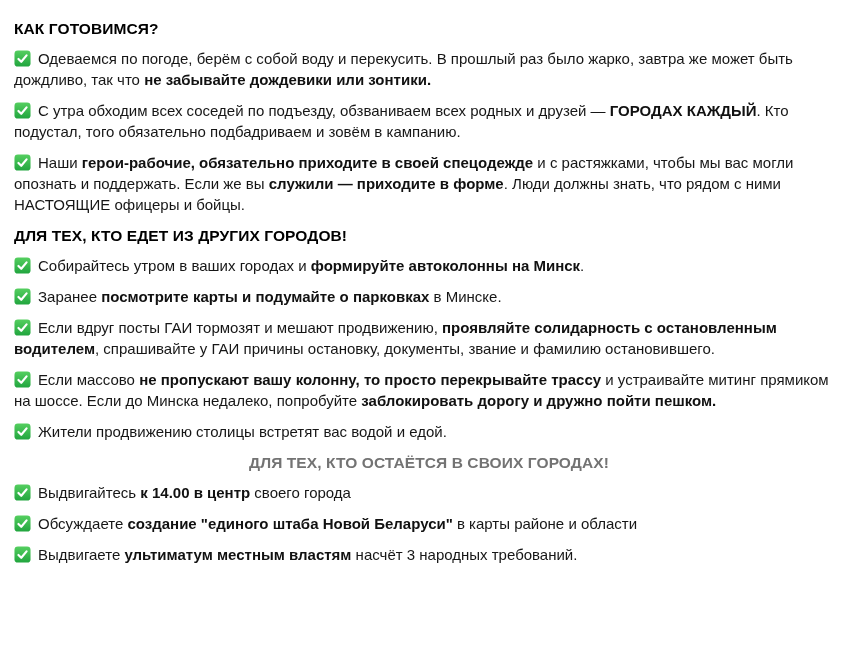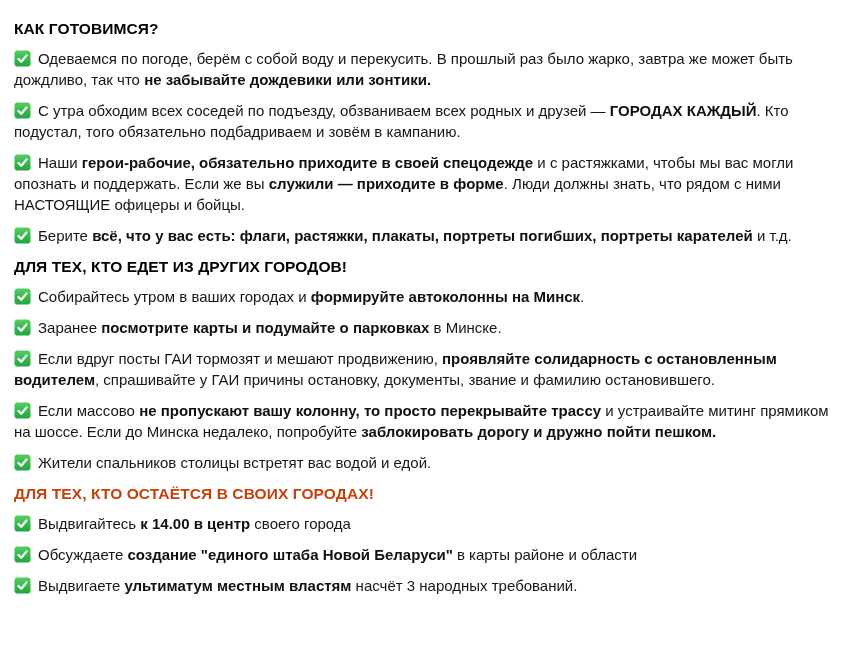--- a/index.html
+++ b/index.html
@@ -72,46 +72,42 @@
         <path d="M4.7 9.5l3 3 5.6-6.8" fill="none" stroke="#ffffff" stroke-width="2.3" stroke-linecap="round" stroke-linejoin="round"></path>
       </svg><span data-name="text-segment">Одеваемся по погоде, берём с собой воду и перекусить. В прошлый раз было жарко, завтра же может быть дождливо, так что </span><strong data-name="bold-text-segment">не забывайте дождевики или зонтики.</strong></p>
     <p class="item" data-name="checklist-item"><svg class="check-icon" data-name="check-icon" viewBox="0 0 18 18" aria-hidden="true">
         <rect x="0.5" y="0.5" width="17" height="17" rx="3.6" fill="url(#cg)"></rect>
         <path d="M4.7 9.5l3 3 5.6-6.8" fill="none" stroke="#ffffff" stroke-width="2.3" stroke-linecap="round" stroke-linejoin="round"></path>
       </svg><span data-name="text-segment">С утра обходим всех соседей по подъезду, обзваниваем всех родных и друзей — </span><strong data-name="bold-text-segment">ГОРОДАХ КАЖДЫЙ</strong><span data-name="text-segment">. Кто подустал, того обязательно подбадриваем и зовём в кампанию.</span></p>
     <p class="item" data-name="checklist-item"><svg class="check-icon" data-name="check-icon" viewBox="0 0 18 18" aria-hidden="true">
         <rect x="0.5" y="0.5" width="17" height="17" rx="3.6" fill="url(#cg)"></rect>
         <path d="M4.7 9.5l3 3 5.6-6.8" fill="none" stroke="#ffffff" stroke-width="2.3" stroke-linecap="round" stroke-linejoin="round"></path>
       </svg><span data-name="text-segment">Наши </span><strong data-name="bold-text-segment">герои-рабочие, обязательно приходите в своей спецодежде</strong><span data-name="text-segment"> и с растяжками, чтобы мы вас могли опознать и поддержать. Если же вы </span><strong data-name="bold-text-segment">служили — приходите в форме</strong><span data-name="text-segment">. Люди должны знать, что рядом с ними НАСТОЯЩИЕ офицеры и бойцы.</span></p>
-    <p class="item" data-name="checklist-item"><svg class="check-icon" data-name="check-icon" viewBox="0 0 18 18" aria-hidden="true">
-        <rect x="0.5" y="0.5" width="17" height="17" rx="3.6" fill="url(#cg)"></rect>
-        <path d="M4.7 9.5l3 3 5.6-6.8" fill="none" stroke="#ffffff" stroke-width="2.3" stroke-linecap="round" stroke-linejoin="round"></path>
-      </svg><span data-name="text-segment">Берите </span><strong data-name="bold-text-segment">всё, что у вас есть: флаги, растяжки, плакаты, портреты погибших, портреты карателей</strong><span data-name="text-segment"> и т.д.</span></p>
     <h2 class="section-heading" data-name="section-heading" style="color: rgb(0, 0, 0);">ДЛЯ ТЕХ, КТО ЕДЕТ ИЗ ДРУГИХ ГОРОДОВ!</h2>
     <p class="item" data-name="checklist-item"><svg class="check-icon" data-name="check-icon" viewBox="0 0 18 18" aria-hidden="true">
         <rect x="0.5" y="0.5" width="17" height="17" rx="3.6" fill="url(#cg)"></rect>
         <path d="M4.7 9.5l3 3 5.6-6.8" fill="none" stroke="#ffffff" stroke-width="2.3" stroke-linecap="round" stroke-linejoin="round"></path>
       </svg><span data-name="text-segment">Собирайтесь утром в ваших городах и </span><strong data-name="bold-text-segment">формируйте автоколонны на Минск</strong><span data-name="text-segment">.</span></p>
     <p class="item" data-name="checklist-item"><svg class="check-icon" data-name="check-icon" viewBox="0 0 18 18" aria-hidden="true">
         <rect x="0.5" y="0.5" width="17" height="17" rx="3.6" fill="url(#cg)"></rect>
         <path d="M4.7 9.5l3 3 5.6-6.8" fill="none" stroke="#ffffff" stroke-width="2.3" stroke-linecap="round" stroke-linejoin="round"></path>
       </svg><span data-name="text-segment">Заранее </span><strong data-name="bold-text-segment">посмотрите карты и подумайте о парковках</strong><span data-name="text-segment"> в Минске.</span></p>
     <p class="item" data-name="checklist-item"><svg class="check-icon" data-name="check-icon" viewBox="0 0 18 18" aria-hidden="true">
         <rect x="0.5" y="0.5" width="17" height="17" rx="3.6" fill="url(#cg)"></rect>
         <path d="M4.7 9.5l3 3 5.6-6.8" fill="none" stroke="#ffffff" stroke-width="2.3" stroke-linecap="round" stroke-linejoin="round"></path>
       </svg><span data-name="text-segment">Если вдруг посты ГАИ тормозят и мешают продвижению, </span><strong data-name="bold-text-segment">проявляйте солидарность с остановленным водителем</strong><span data-name="text-segment">, спрашивайте у ГАИ причины остановку, документы, звание и фамилию остановившего.</span></p>
     <p class="item" data-name="checklist-item"><svg class="check-icon" data-name="check-icon" viewBox="0 0 18 18" aria-hidden="true">
         <rect x="0.5" y="0.5" width="17" height="17" rx="3.6" fill="url(#cg)"></rect>
         <path d="M4.7 9.5l3 3 5.6-6.8" fill="none" stroke="#ffffff" stroke-width="2.3" stroke-linecap="round" stroke-linejoin="round"></path>
       </svg><span data-name="text-segment">Если массово </span><strong data-name="bold-text-segment">не пропускают вашу колонну, то просто перекрывайте трассу</strong><span data-name="text-segment"> и устраивайте митинг прямиком на шоссе. Если до Минска недалеко, попробуйте </span><strong data-name="bold-text-segment">заблокировать дорогу и дружно пойти пешком.</strong></p>
     <p class="item" data-name="checklist-item"><svg class="check-icon" data-name="check-icon" viewBox="0 0 18 18" aria-hidden="true">
         <rect x="0.5" y="0.5" width="17" height="17" rx="3.6" fill="url(#cg)"></rect>
         <path d="M4.7 9.5l3 3 5.6-6.8" fill="none" stroke="#ffffff" stroke-width="2.3" stroke-linecap="round" stroke-linejoin="round"></path>
-      </svg><span data-name="text-segment">Жители спальников столицы встретят вас водой и едой.</span></p>
-    <h2 class="section-heading" data-name="section-heading" style="color: #c2410c;">ДЛЯ ТЕХ, КТО ОСТАЁТСЯ В СВОИХ ГОРОДАХ!</h2>
+      </svg><span data-name="text-segment">Жители продвижению столицы встретят вас водой и едой.</span></p>
+    <h2 class="section-heading" data-name="section-heading" style="color: #737373; text-align: center;">ДЛЯ ТЕХ, КТО ОСТАЁТСЯ В СВОИХ ГОРОДАХ!</h2>
     <p class="item" data-name="checklist-item"><svg class="check-icon" data-name="check-icon" viewBox="0 0 18 18" aria-hidden="true">
         <rect x="0.5" y="0.5" width="17" height="17" rx="3.6" fill="url(#cg)"></rect>
         <path d="M4.7 9.5l3 3 5.6-6.8" fill="none" stroke="#ffffff" stroke-width="2.3" stroke-linecap="round" stroke-linejoin="round"></path>
       </svg><span data-name="text-segment">Выдвигайтесь </span><strong data-name="bold-text-segment">к 14.00 в центр</strong><span data-name="text-segment"> своего города</span></p>
     <p class="item" data-name="checklist-item"><svg class="check-icon" data-name="check-icon" viewBox="0 0 18 18" aria-hidden="true">
         <rect x="0.5" y="0.5" width="17" height="17" rx="3.6" fill="url(#cg)"></rect>
         <path d="M4.7 9.5l3 3 5.6-6.8" fill="none" stroke="#ffffff" stroke-width="2.3" stroke-linecap="round" stroke-linejoin="round"></path>
       </svg><span data-name="text-segment">Обсуждаете </span><strong data-name="bold-text-segment">создание "единого штаба Новой Беларуси"</strong><span data-name="text-segment"> в карты районе и области</span></p>
     <p class="item" data-name="checklist-item"><svg class="check-icon" data-name="check-icon" viewBox="0 0 18 18" aria-hidden="true">
         <rect x="0.5" y="0.5" width="17" height="17" rx="3.6" fill="url(#cg)"></rect>

